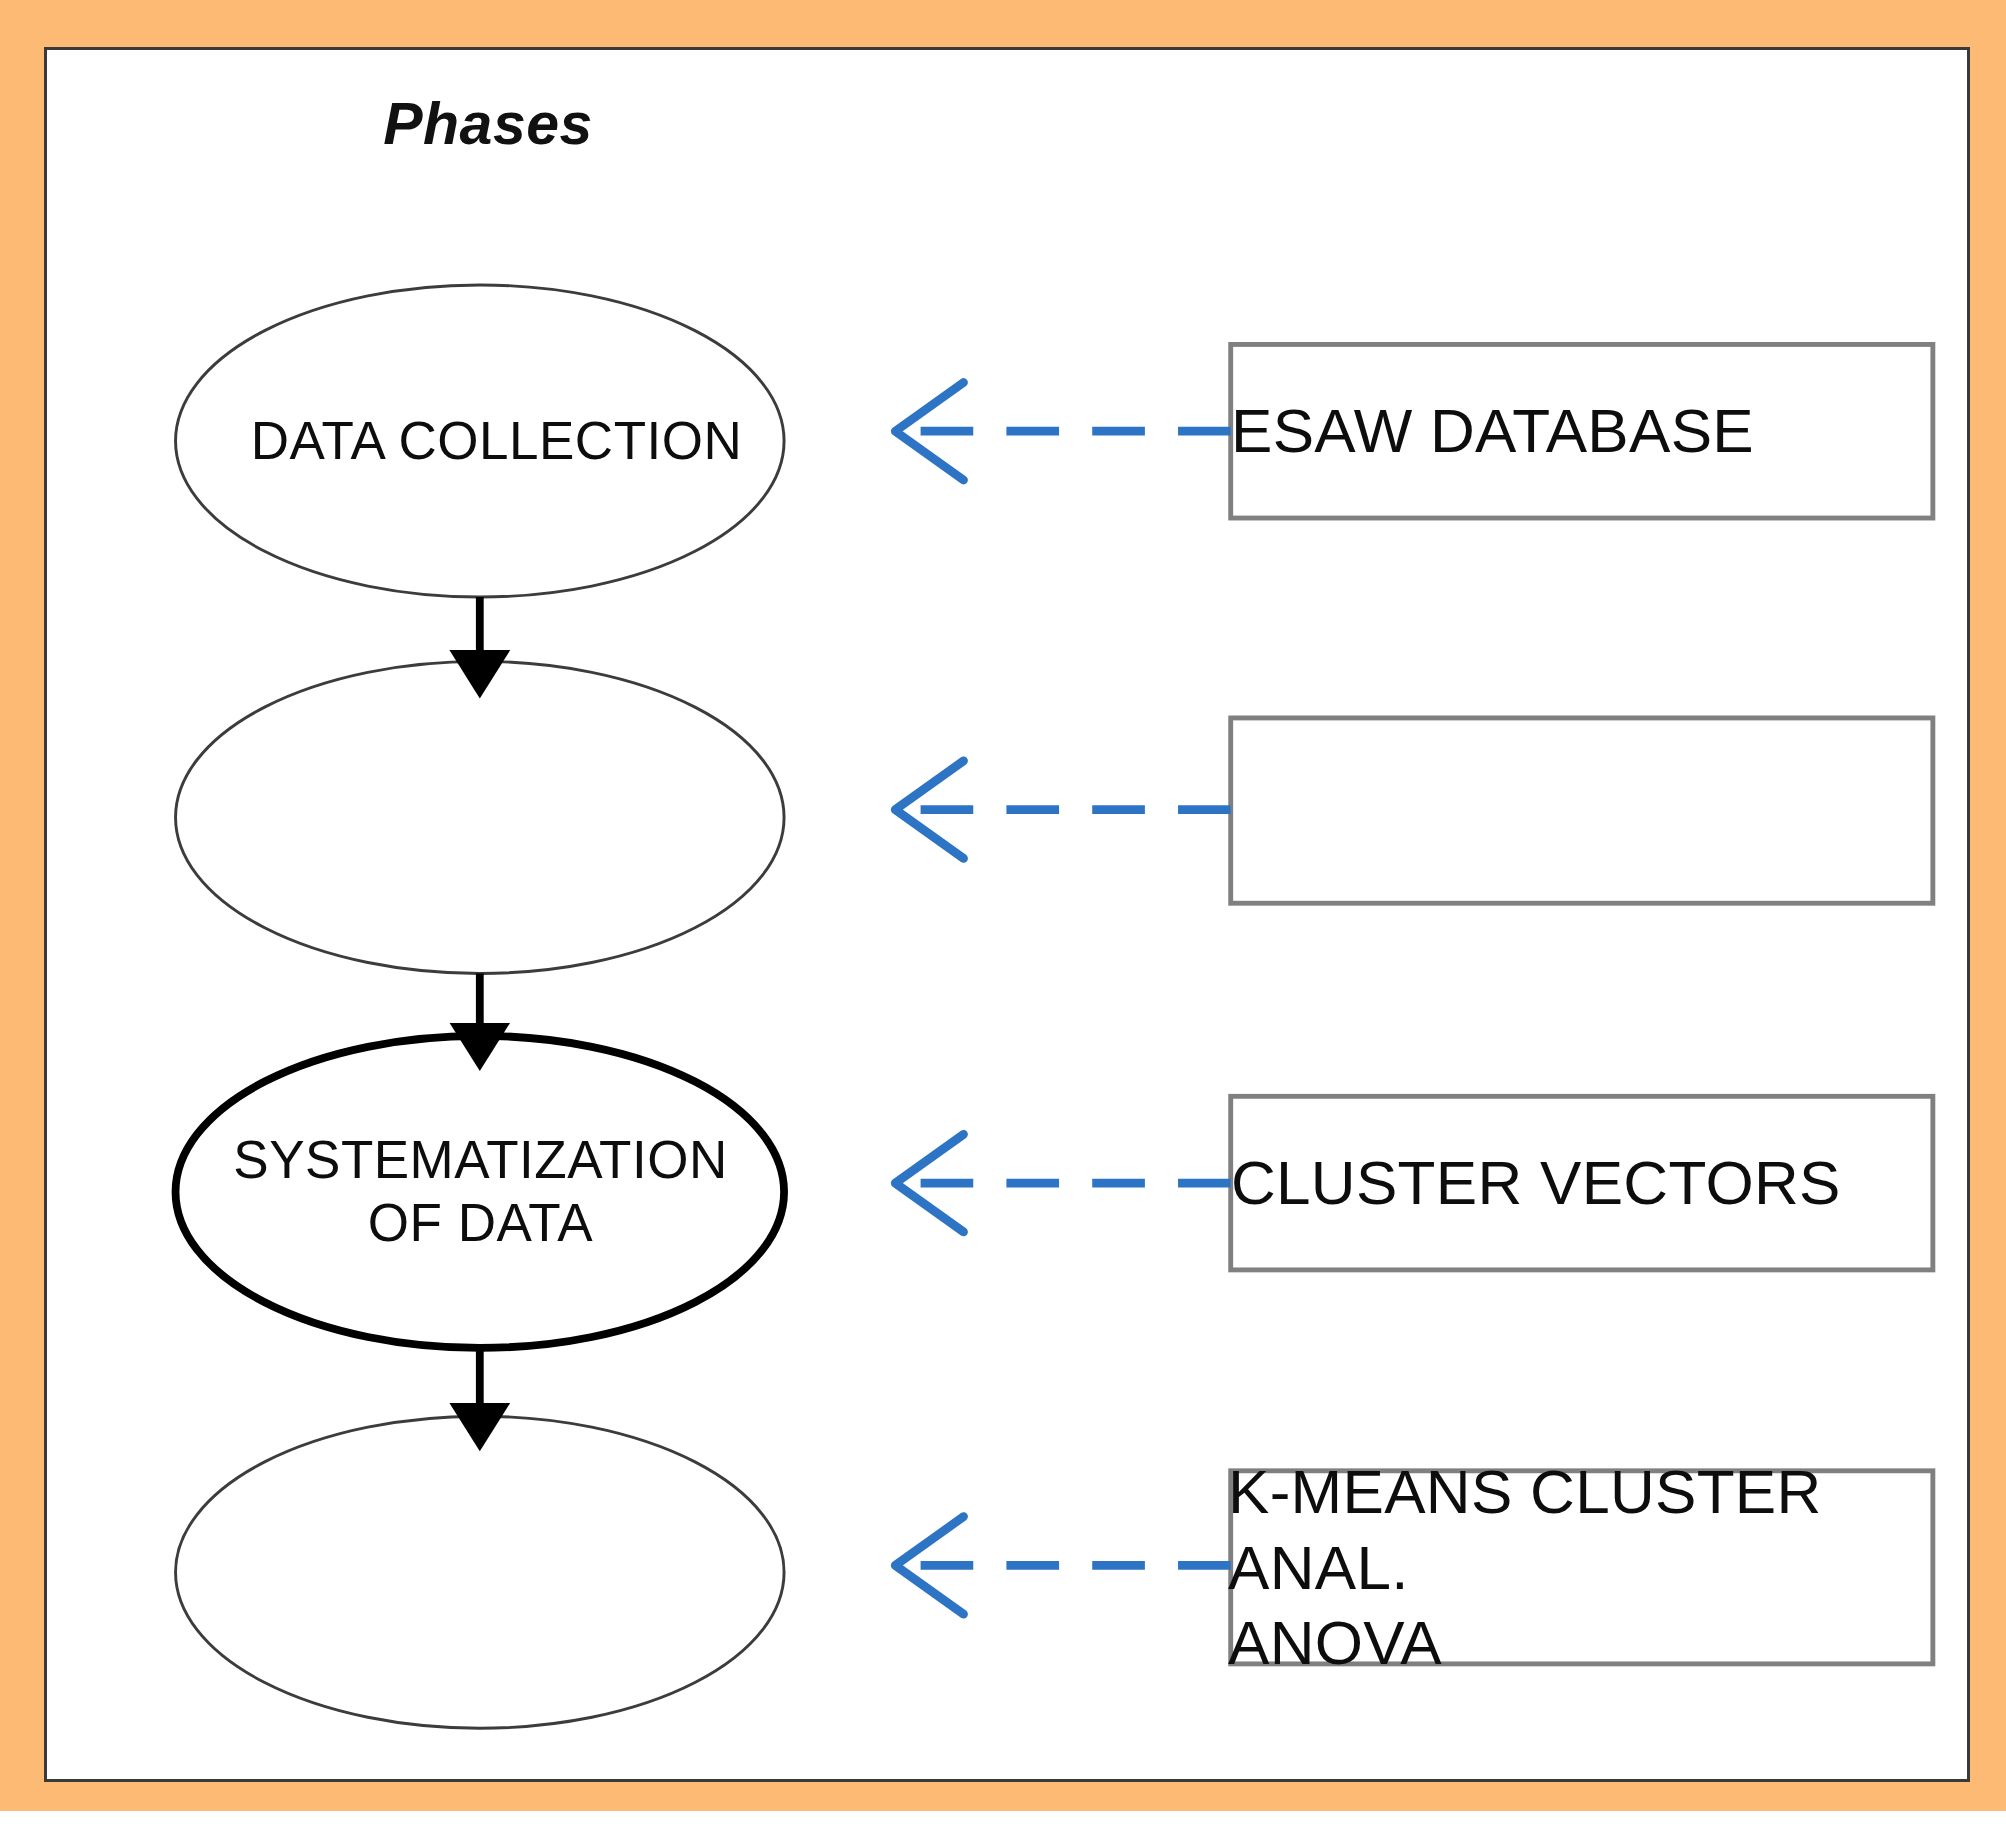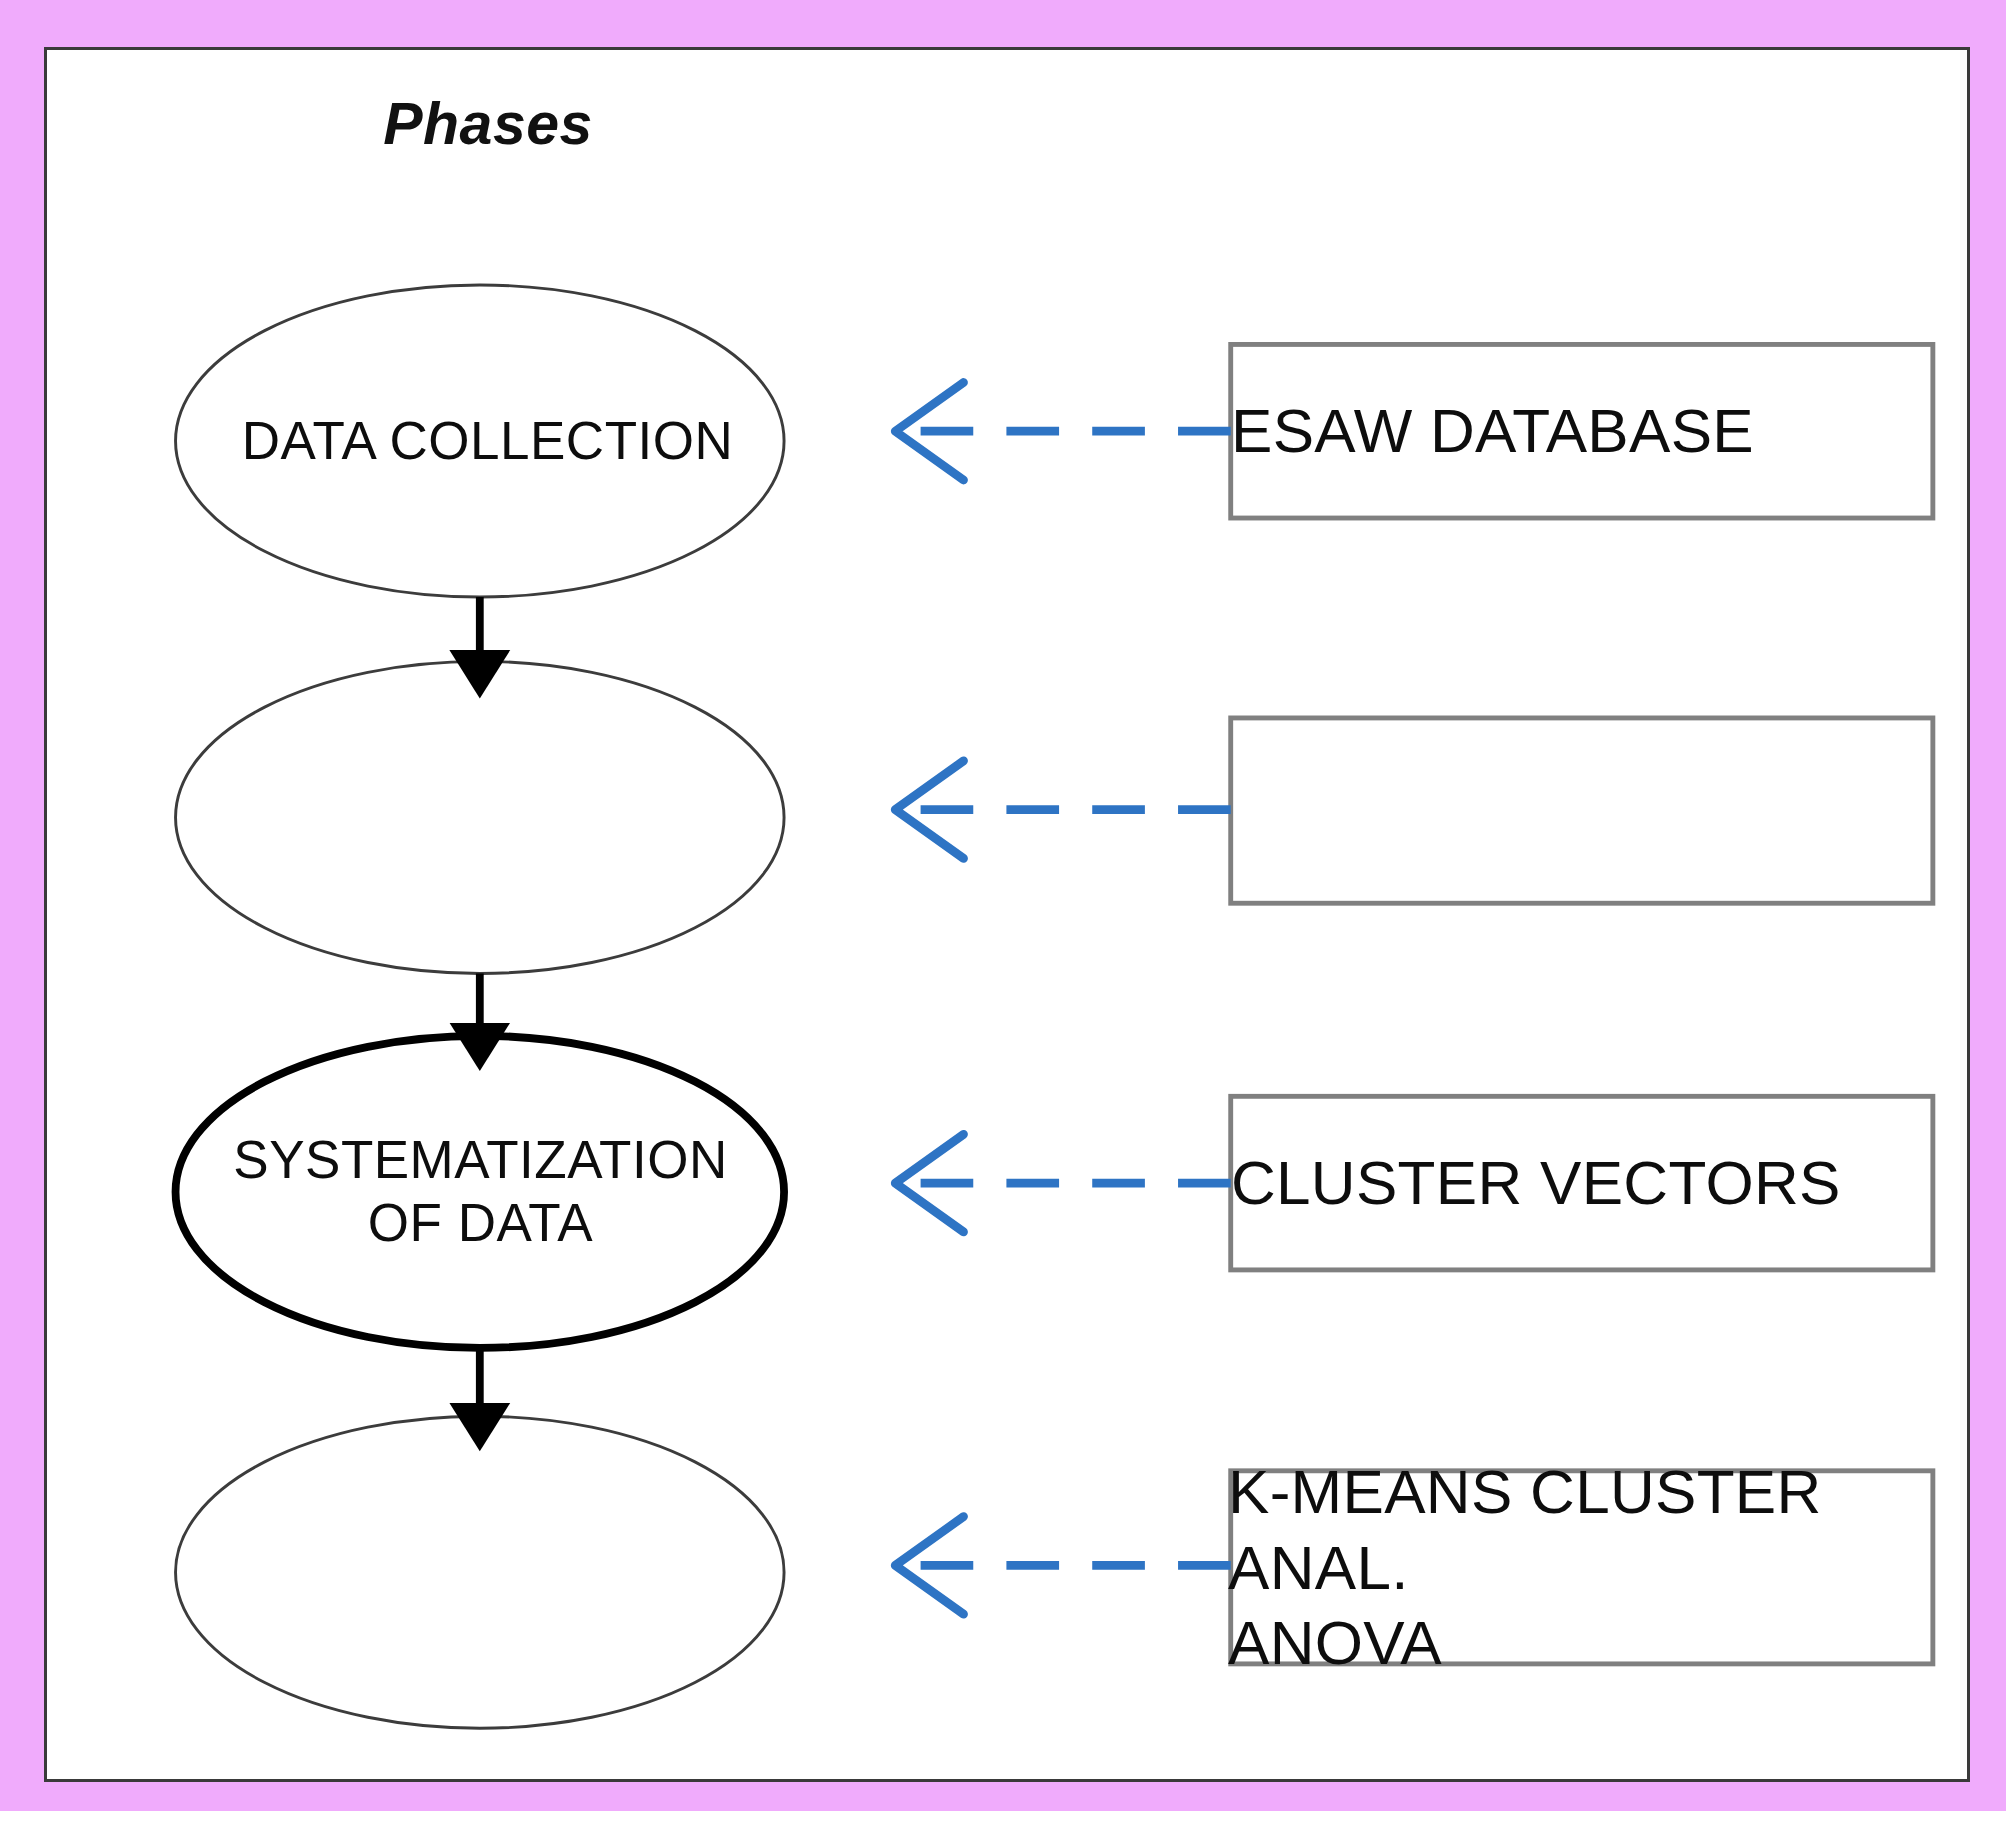--- a/index.html
+++ b/index.html
@@ -7,21 +7,21 @@
     padding: 0;
     background: #ffffff;
   }
   body {
     font-family: "Liberation Sans", sans-serif;
   }
   #canvas {
     position: relative;
     width: 2006px;
     height: 1811px;
-    background: #f0abfc;
+    background: #fdba74;
     overflow: hidden;
   }
   
   #outer-frame {
     position: absolute;
     left: 44px;
     top: 47px;
     width: 1926px;
     height: 1735px;
     border: 3.9px solid #3a3a3a;
@@ -121,21 +121,21 @@
     <g>
       <line x1="1262" y1="1213" x2="935" y2="1213" stroke="#2e74c4" stroke-width="9" stroke-dasharray="54 34"></line>
       <polyline points="988,1163 918,1213 988,1263" fill="none" stroke="#2e74c4" stroke-width="9" stroke-linecap="round" stroke-linejoin="round"></polyline>
     </g>
     <g>
       <line x1="1262" y1="1605" x2="935" y2="1605" stroke="#2e74c4" stroke-width="9" stroke-dasharray="54 34"></line>
       <polyline points="988,1555 918,1605 988,1655" fill="none" stroke="#2e74c4" stroke-width="9" stroke-linecap="round" stroke-linejoin="round"></polyline>
     </g>
   </svg>
 
-  <div class="phase-label" style="left:183px; top:441px; width:609px;">DATA COLLECTION</div>
+  <div class="phase-label" style="left:192px; top:441px; width:609px;">DATA COLLECTION</div>
   <div class="phase-label" style="left:176px; top:1192px; width:609px;">SYSTEMATIZATION
 OF DATA</div>
 
   <div class="tool-label" style="left:1231px; top:431px; width:702px;">ESAW DATABASE</div>
   <div class="tool-label" style="left:1231px; top:1183px; width:702px;">CLUSTER VECTORS</div>
   <div class="tool-label" style="left:1228px; top:1567px; width:702px;">K-MEANS CLUSTER ANAL.
 ANOVA</div>
 
 </div>
 

